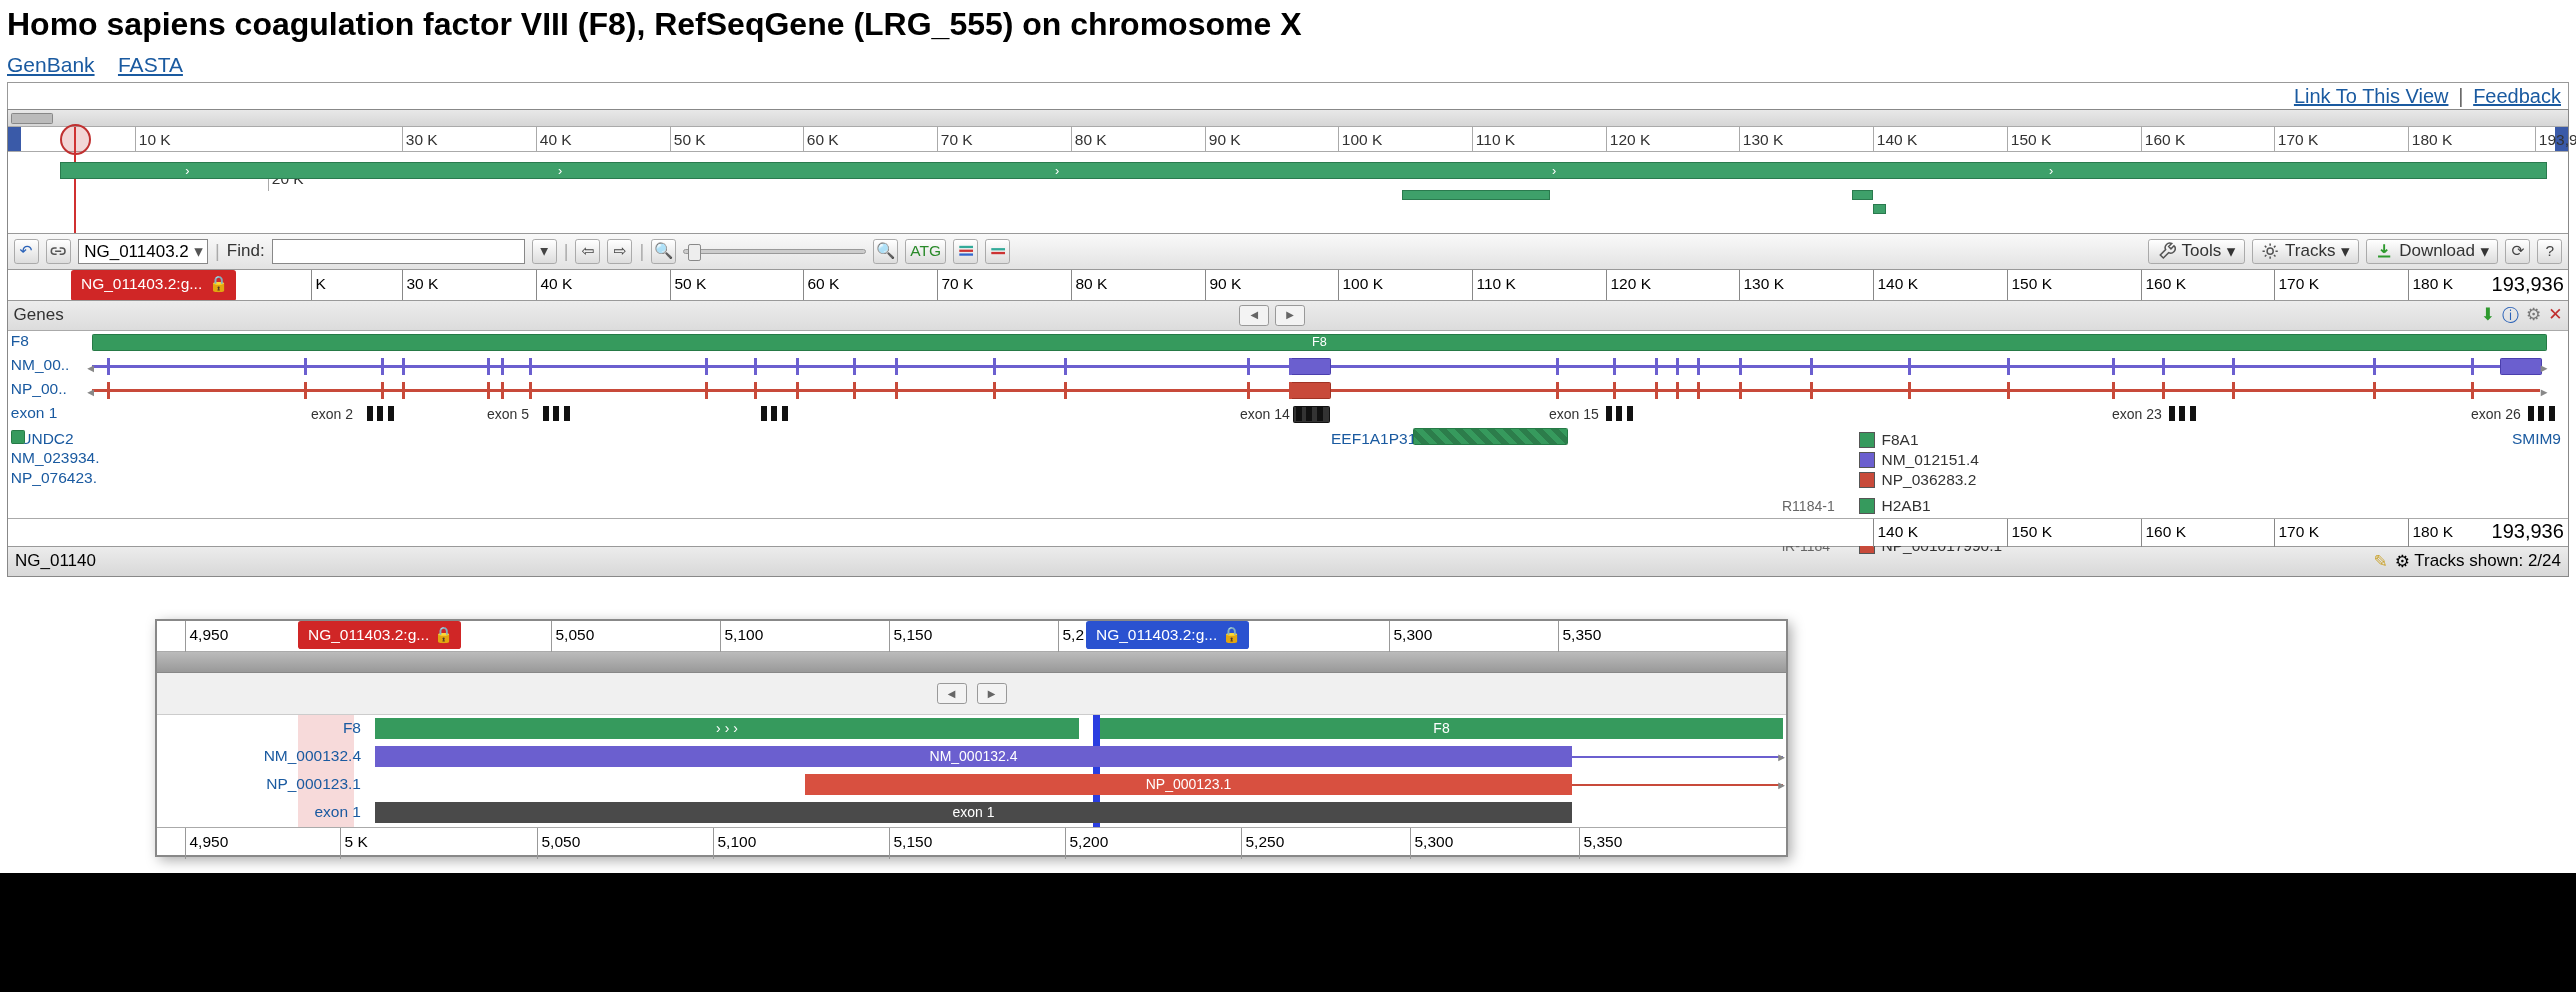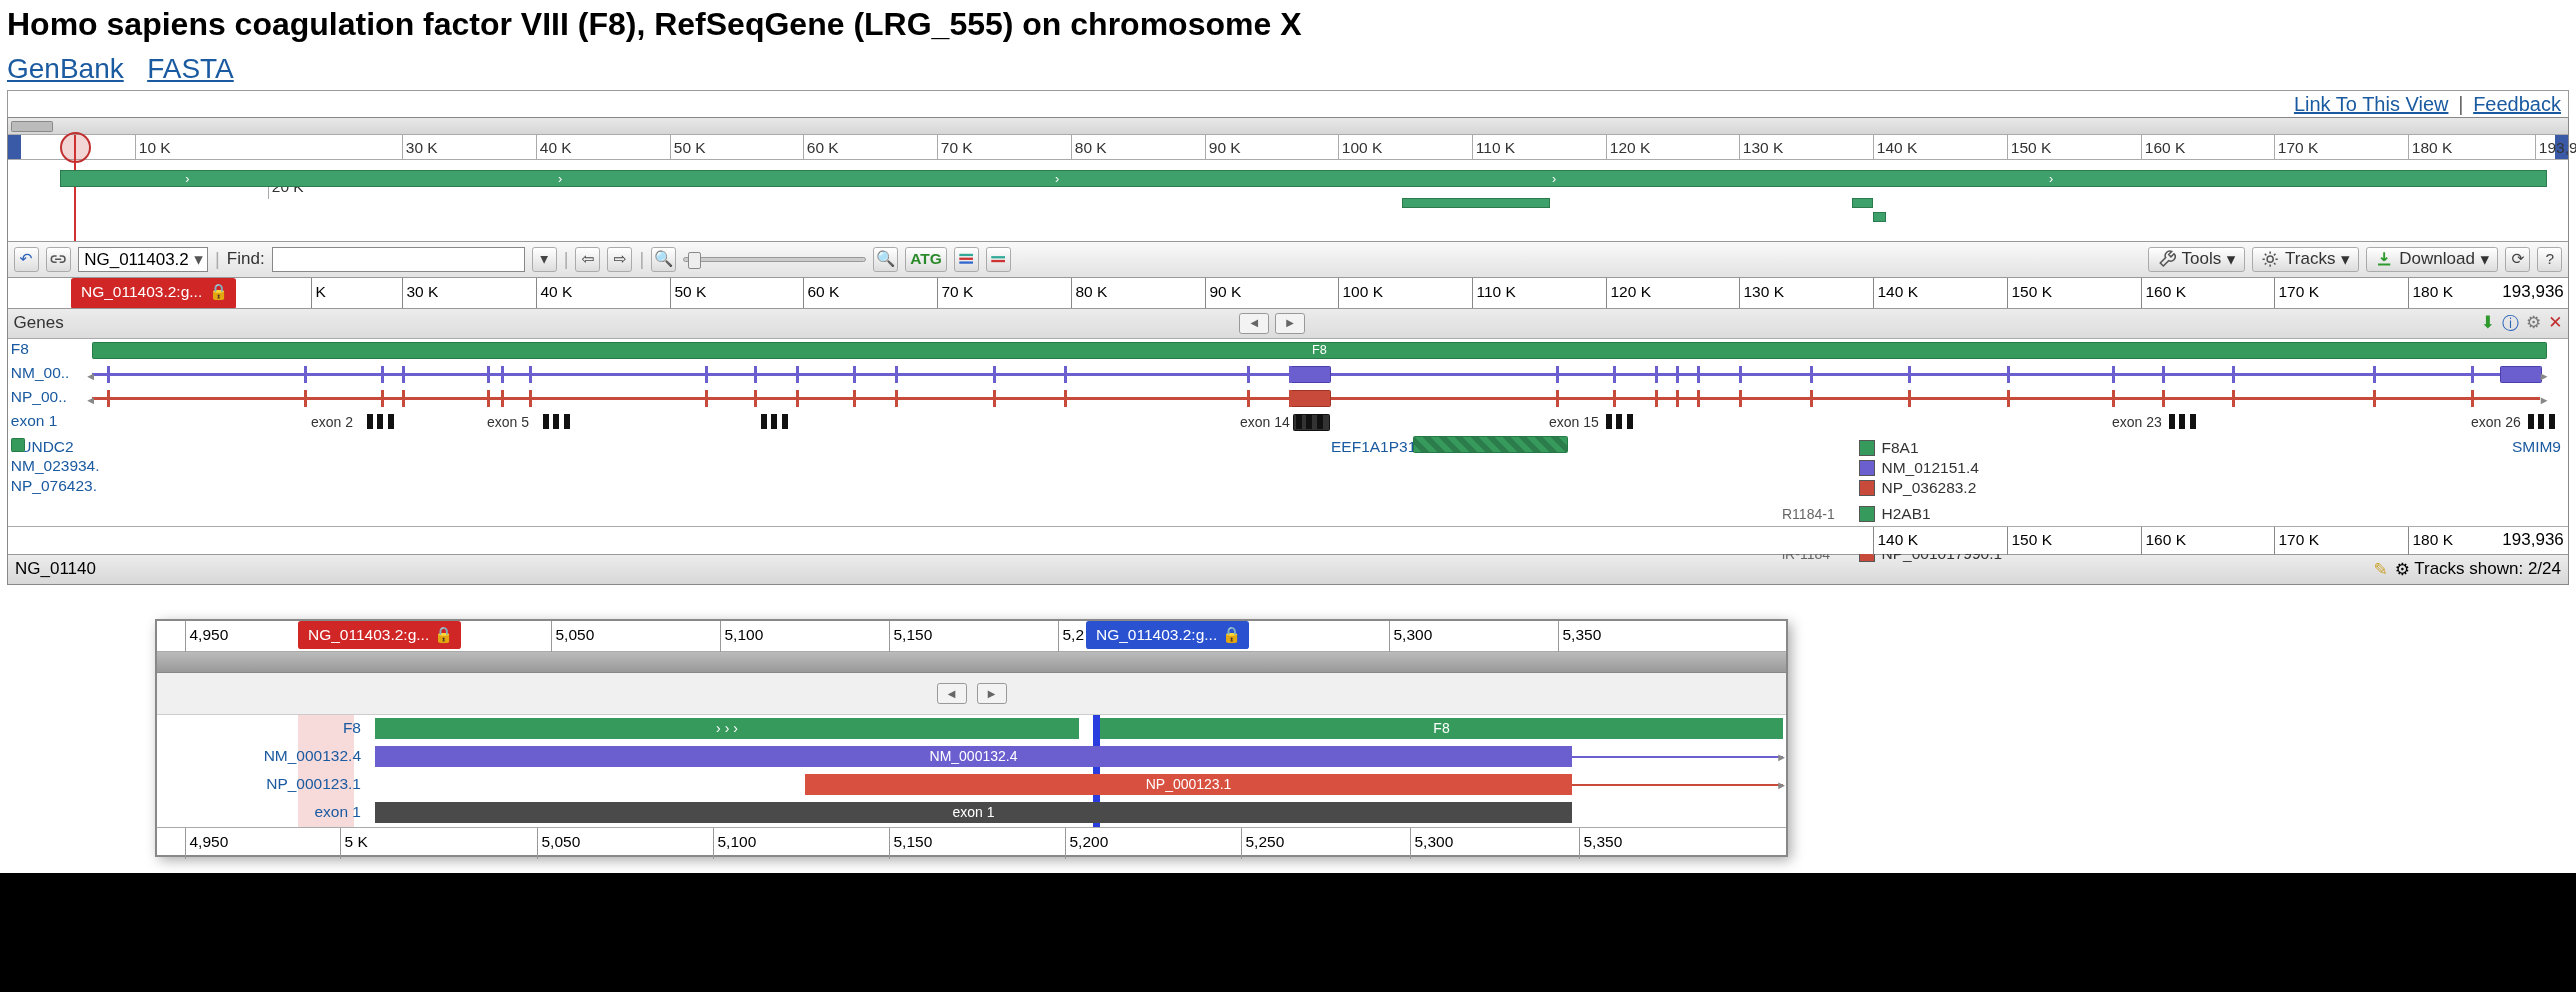--- a/index.html
+++ b/index.html
@@ -1,21 +1,21 @@
 <!DOCTYPE html>
 <html style="font-size:11.3px"><head>
 <meta charset="utf-8">
 <style>
 * { box-sizing: border-box; margin: 0; padding: 0; }
 body { font-family: Arial, Helvetica, sans-serif; font-size: 18.3px; background: #fff; width: 2576px; }
 .page { padding: 0 7px; }
 h1 { font-size: 32px; font-weight: bold; color: #000; margin: 5.6px 0 10px 0; }
 .subtitle { font-size: 21px; color: #333; margin-bottom: 10px; }
 .links { margin-bottom: 5.6px; }
-.links a { color: #1a5aa0; text-decoration: underline; margin-right: 18.3px; font-size: 28px; }
+.links a { color: #1a5aa0; text-decoration: underline; margin-right: 18.3px; font-size: 21px; }
 .toplinks { text-align: right; border: 0.7px solid #999; border-bottom: none; padding: 1.4px 7px; font-size: 20px; background: #fff; }
 .toplinks a { color: #1a5aa0; text-decoration: underline; }
 .toplinks .sep { color: #666; margin: 0 4.2px; }
 
 .panel { border: 0.7px solid #888; background: #f0abfc; }
 .scrollbar-stub { height: 17px; background: linear-gradient(#e8e8e8,#d6d6d6); border-bottom: 0.7px solid #aaa; position: relative; }
 .scrollbar-thumb { position: absolute; left: 2.8px; top: 2.8px; width: 42px; height: 11.3px; background: #bbb; border: 0.7px solid #888; border-radius: 1.4px; }
 
 .overview { position: relative; height: 106px; background: #fff; }
 .ov-ruler { position: relative; height: 25px; border-bottom: 0.7px solid #aaa; }
@@ -37,21 +37,21 @@
 .tool-input { height: 25px; width: 253px; border: 0.7px solid #888; background: #fff; padding: 0 4.2px; font-size: 15.5px; }
 .tool-spacer { flex: 1; }
 .zoom-slider { width: 183px; height: 5.6px; background: #ccc; border: 0.7px solid #999; border-radius: 2.8px; position: relative; }
 .zoom-slider .knob { position: absolute; left: 4.2px; top: -5.6px; width: 12.7px; height: 17px; background: #eee; border: 0.7px solid #888; border-radius: 2.1px; }
 .tool-text-btn { height: 25px; border: 0.7px solid #aaa; background: linear-gradient(#fff,#ddd); border-radius: 2.8px; padding: 0 8.4px; font-size: 17px; color: #333; display: inline-flex; align-items: center; gap: 5.6px; cursor: pointer; }
 
 .main-ruler { position: relative; height: 31px; background: #fff; border-bottom: 0.7px solid #999; overflow: hidden; }
 .mr-tick { position: absolute; top: 0; height: 31px; border-left: 0.7px solid #888; font-size: 15.5px; padding-left: 3.5px; line-height: 28px; }
 .mr-marker { position: absolute; left: 63px; top: 0; height: 31px; background: #d02626; color: #fff; font-size: 15.5px; line-height: 28px; padding: 0 7px 0 10px; border-radius: 2.8px; white-space: nowrap; }
 .mr-marker .lock { margin-left: 7px; }
-.mr-end { position: absolute; right: 4.2px; top: 0; font-size: 17px; line-height: 28px; }
+.mr-end { position: absolute; right: 4.2px; top: 0; font-size: 20px; line-height: 28px; }
 
 .track-header { display: flex; align-items: center; background: linear-gradient(#ececec,#dcdcdc); border-bottom: 0.7px solid #aaa; height: 30px; padding: 0 5.6px; font-size: 17px; color: #333; }
 .track-header .spacer { flex: 1; }
 .navbtns { display: inline-flex; gap: 5.6px; }
 .navbtn { width: 30px; height: 21px; border: 0.7px solid #999; background: #f3f3f3; border-radius: 2.8px; font-size: 12.7px; color: #666; display: inline-flex; align-items: center; justify-content: center; }
 .track-icons { display: inline-flex; gap: 7px; font-size: 17px; }
 .ti { cursor: pointer; }
 .ti.green { color: #2e9a2e; } .ti.blue { color: #2a62b8; } .ti.gray { color: #777; } .ti.red { color: #c03030; }
 
 .tracks { position: relative; background: #fff; }
@@ -179,21 +179,21 @@
       <div class="tool-btn">▾</div>
       <span style="color:#aaa;">|</span>
       <div class="tool-btn">⇦</div>
       <div class="tool-btn">⇨</div>
       <span style="color:#aaa;">|</span>
       <div class="tool-btn">🔍</div>
       <div class="zoom-slider">
           <div class="knob"></div>
         </div>
       <div class="tool-btn">🔍</div>
-      <div class="tool-btn" style="width:auto; padding:0 4.2px; font-weight:bold; color:#2a8a2a;">ATG</div>
+      <div class="tool-btn" style="width:auto; padding:0 4.2px; font-weight:normal; color:#2a8a2a;">ATG</div>
       <div class="tool-btn">
         <svg class="ico" viewBox="0 0 24 24">
             <rect x="3" y="5" width="18" height="3" fill="#3a9"></rect>
             <rect x="3" y="10" width="18" height="3" fill="#c33"></rect>
             <rect x="3" y="15" width="18" height="3" fill="#36c"></rect>
           </svg>
       </div>
       <div class="tool-btn">
         <svg class="ico" viewBox="0 0 24 24">
             <rect x="3" y="8" width="18" height="3" fill="#3a9"></rect>

